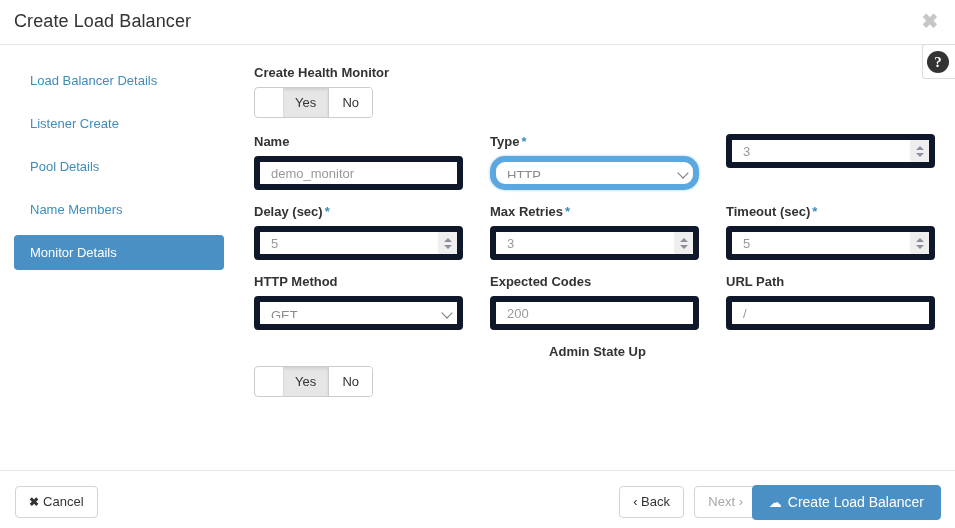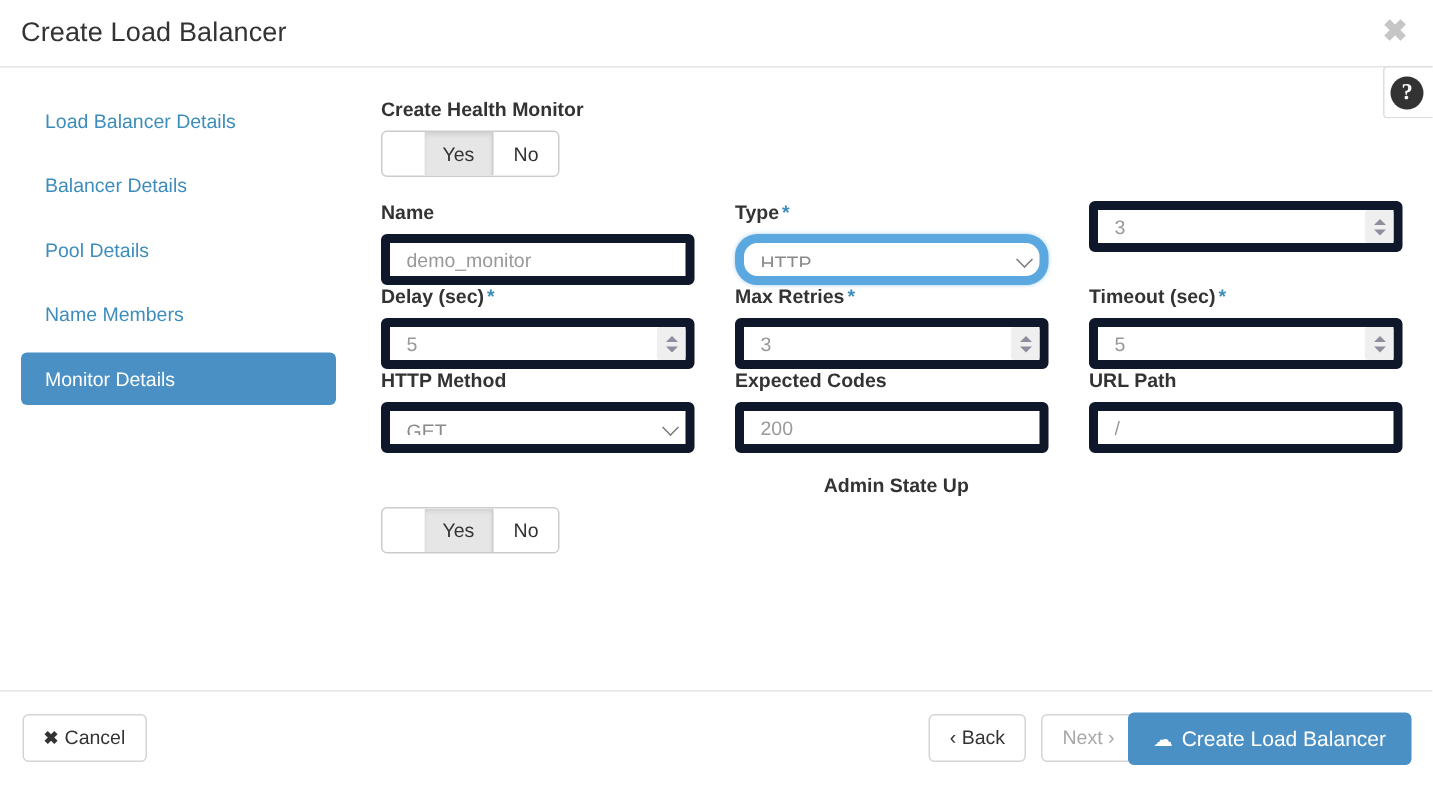--- a/index.html
+++ b/index.html
@@ -118,20 +118,21 @@
   .req {
     color: #3c8dbc;
     font-weight: bold;
     font-size: 13px;
     margin-left: 2px;
   }
 
   .row {
     display: flex;
     gap: 27px;
+    margin-bottom: 14px;
   }
   .col { width: 209px; }
 
   
   .btn-group {
     display: inline-flex;
     border-radius: 4px;
     overflow: hidden;
     border: 1px solid #cccccc;
     padding-left: 28px;
@@ -218,21 +219,21 @@
     border-left: 4px solid transparent;
     border-right: 4px solid transparent;
   }
   .spin-up { border-bottom: 4px solid #8e8e9c; }
   .spin-down { border-top: 4px solid #8e8e9c; }
 
   
   .modal-footer {
     position: absolute;
     left: 0; right: 0; bottom: 0;
-    height: 68px;
+    height: 58px;
     border-top: 1px solid #e5e5e5;
   }
   .btn {
     position: absolute;
     height: 32px;
     padding: 0 13px;
     font-size: 13px;
     border-radius: 4px;
     border: 1px solid #d4d4d4;
     background: #ffffff;
@@ -269,21 +270,21 @@
   </div>
 
   <div class="help-tab">
     <div class="help-icon">?</div>
   </div>
 
   <div class="modal-body">
 
     <div class="sidebar">
       <div class="nav-item">Load Balancer Details</div>
-      <div class="nav-item">Balancer Details</div>
+      <div class="nav-item">Listener Create</div>
       <div class="nav-item">Pool Details</div>
       <div class="nav-item">Name Members</div>
       <div class="nav-item active">Monitor Details</div>
     </div>
 
     <div class="form-area">
 
 
       
       <div class="field-label">Create Health Monitor</div>

